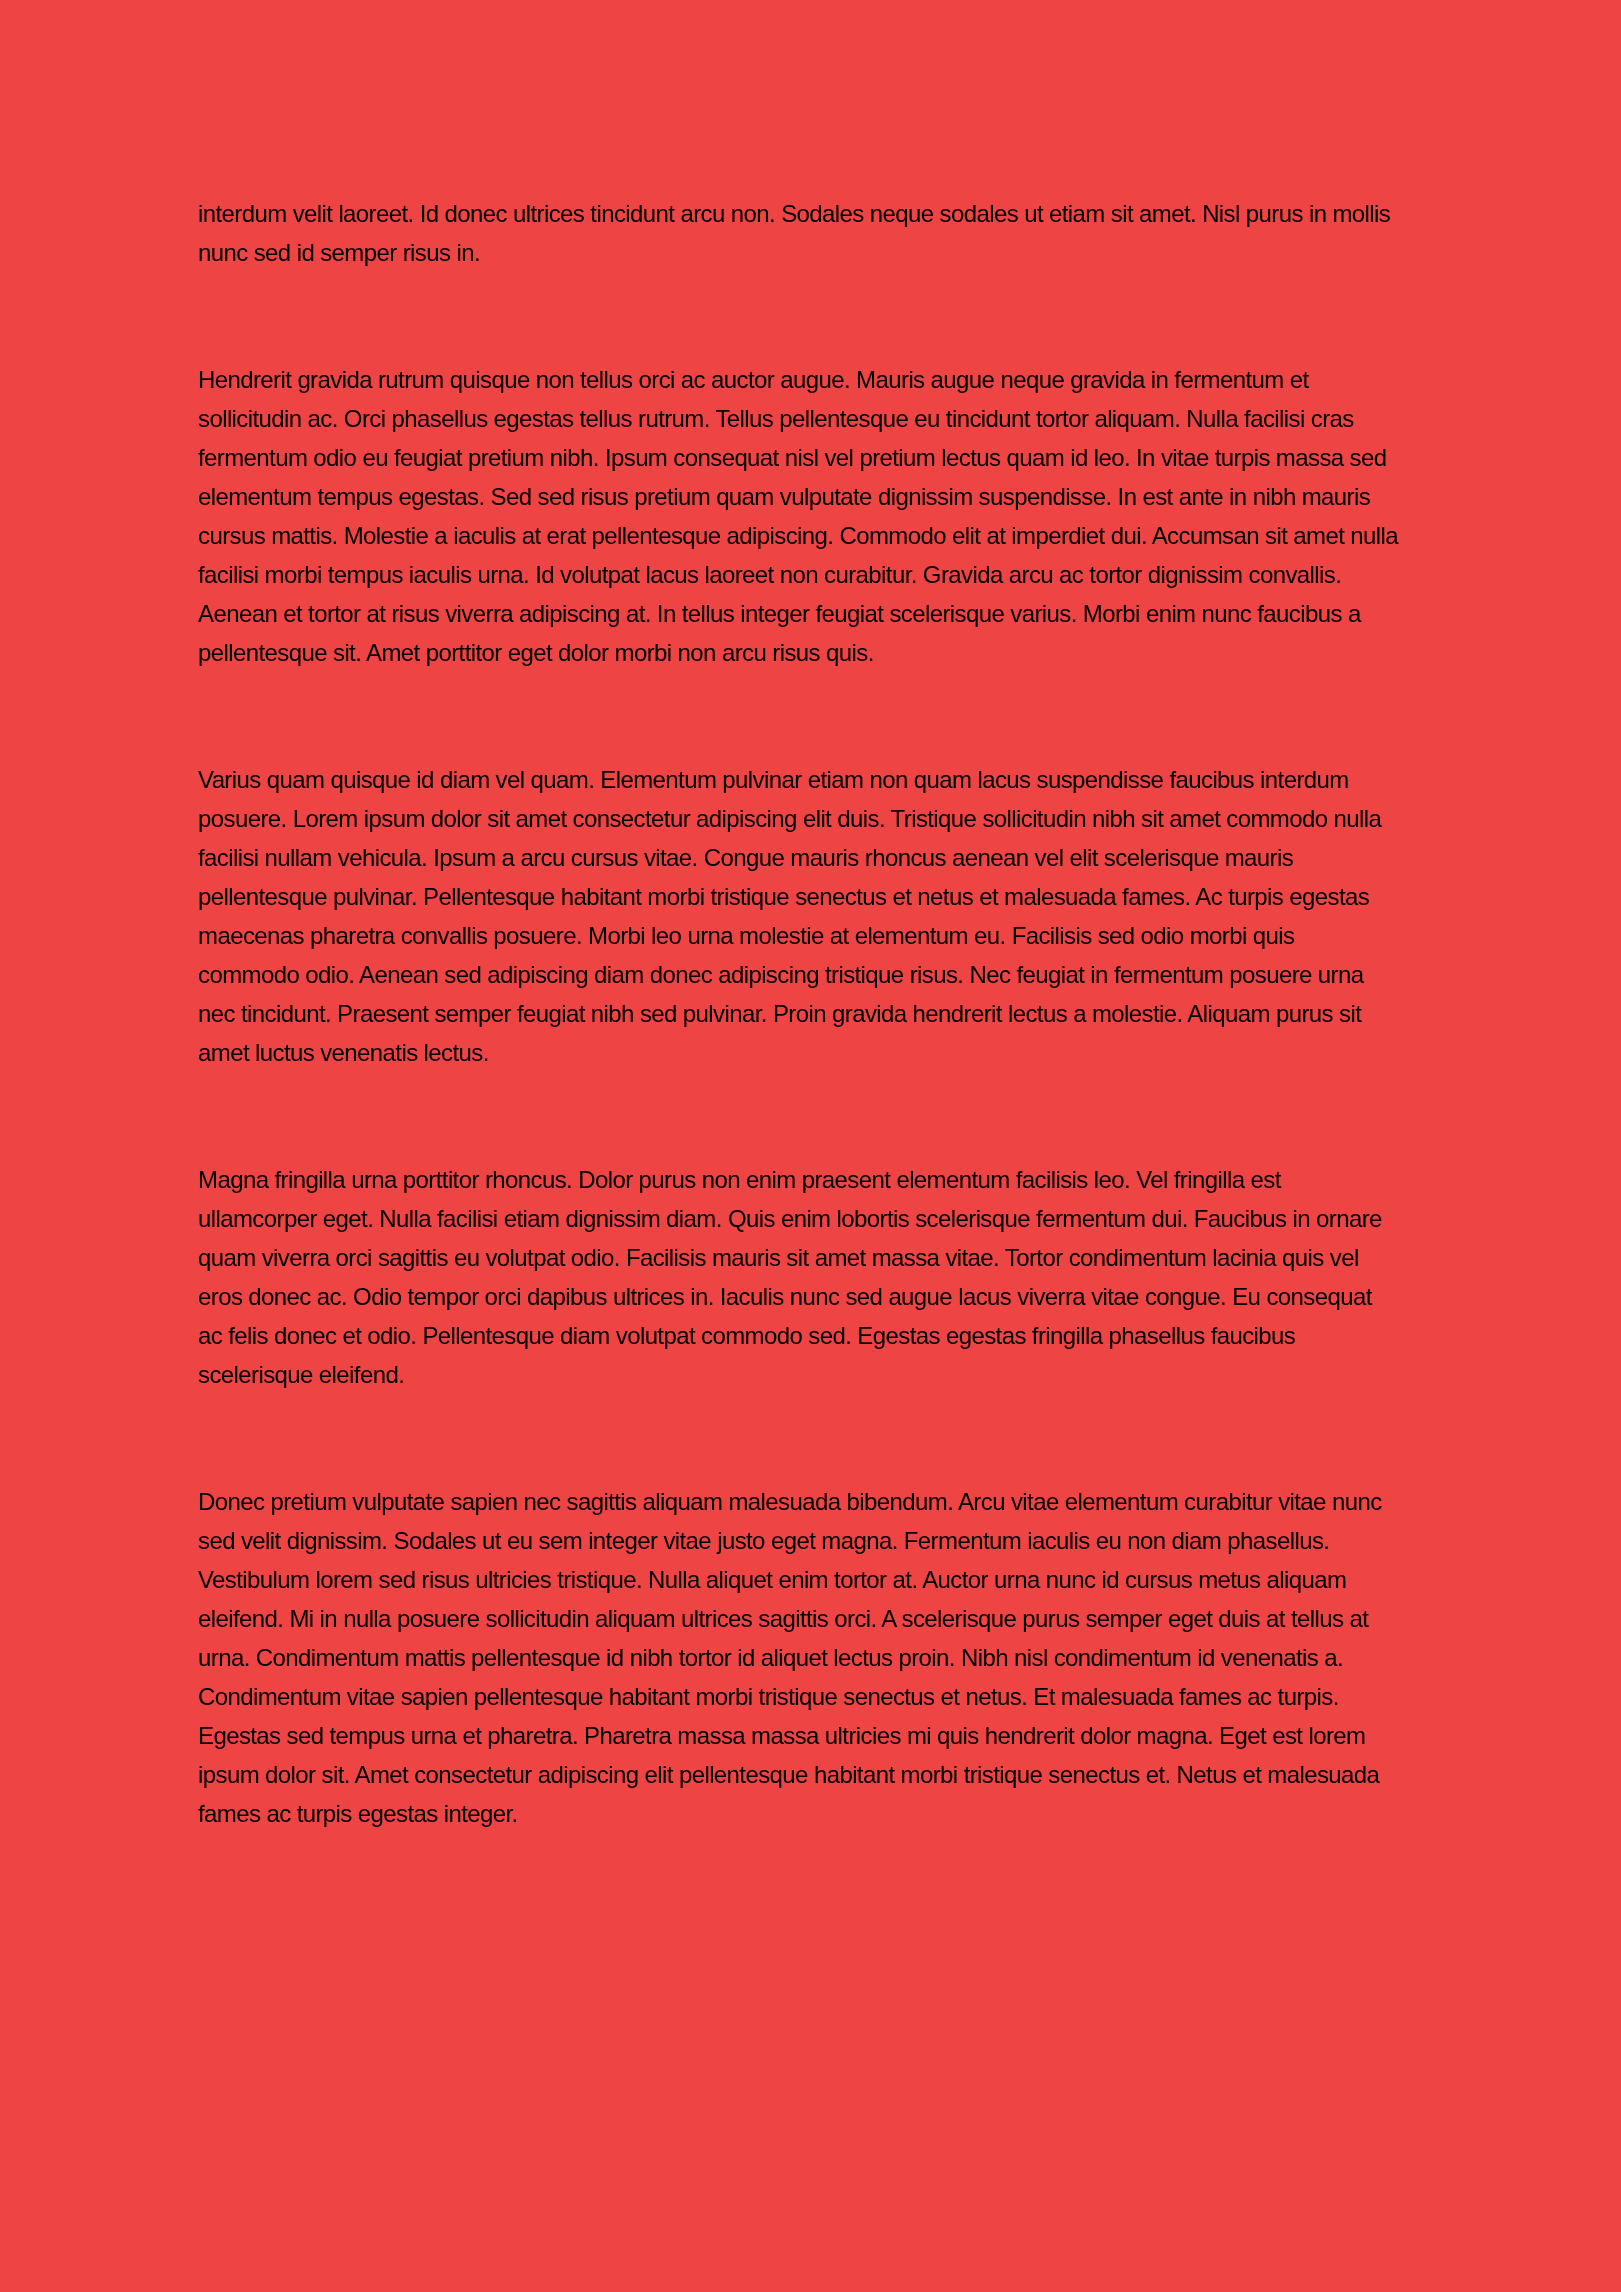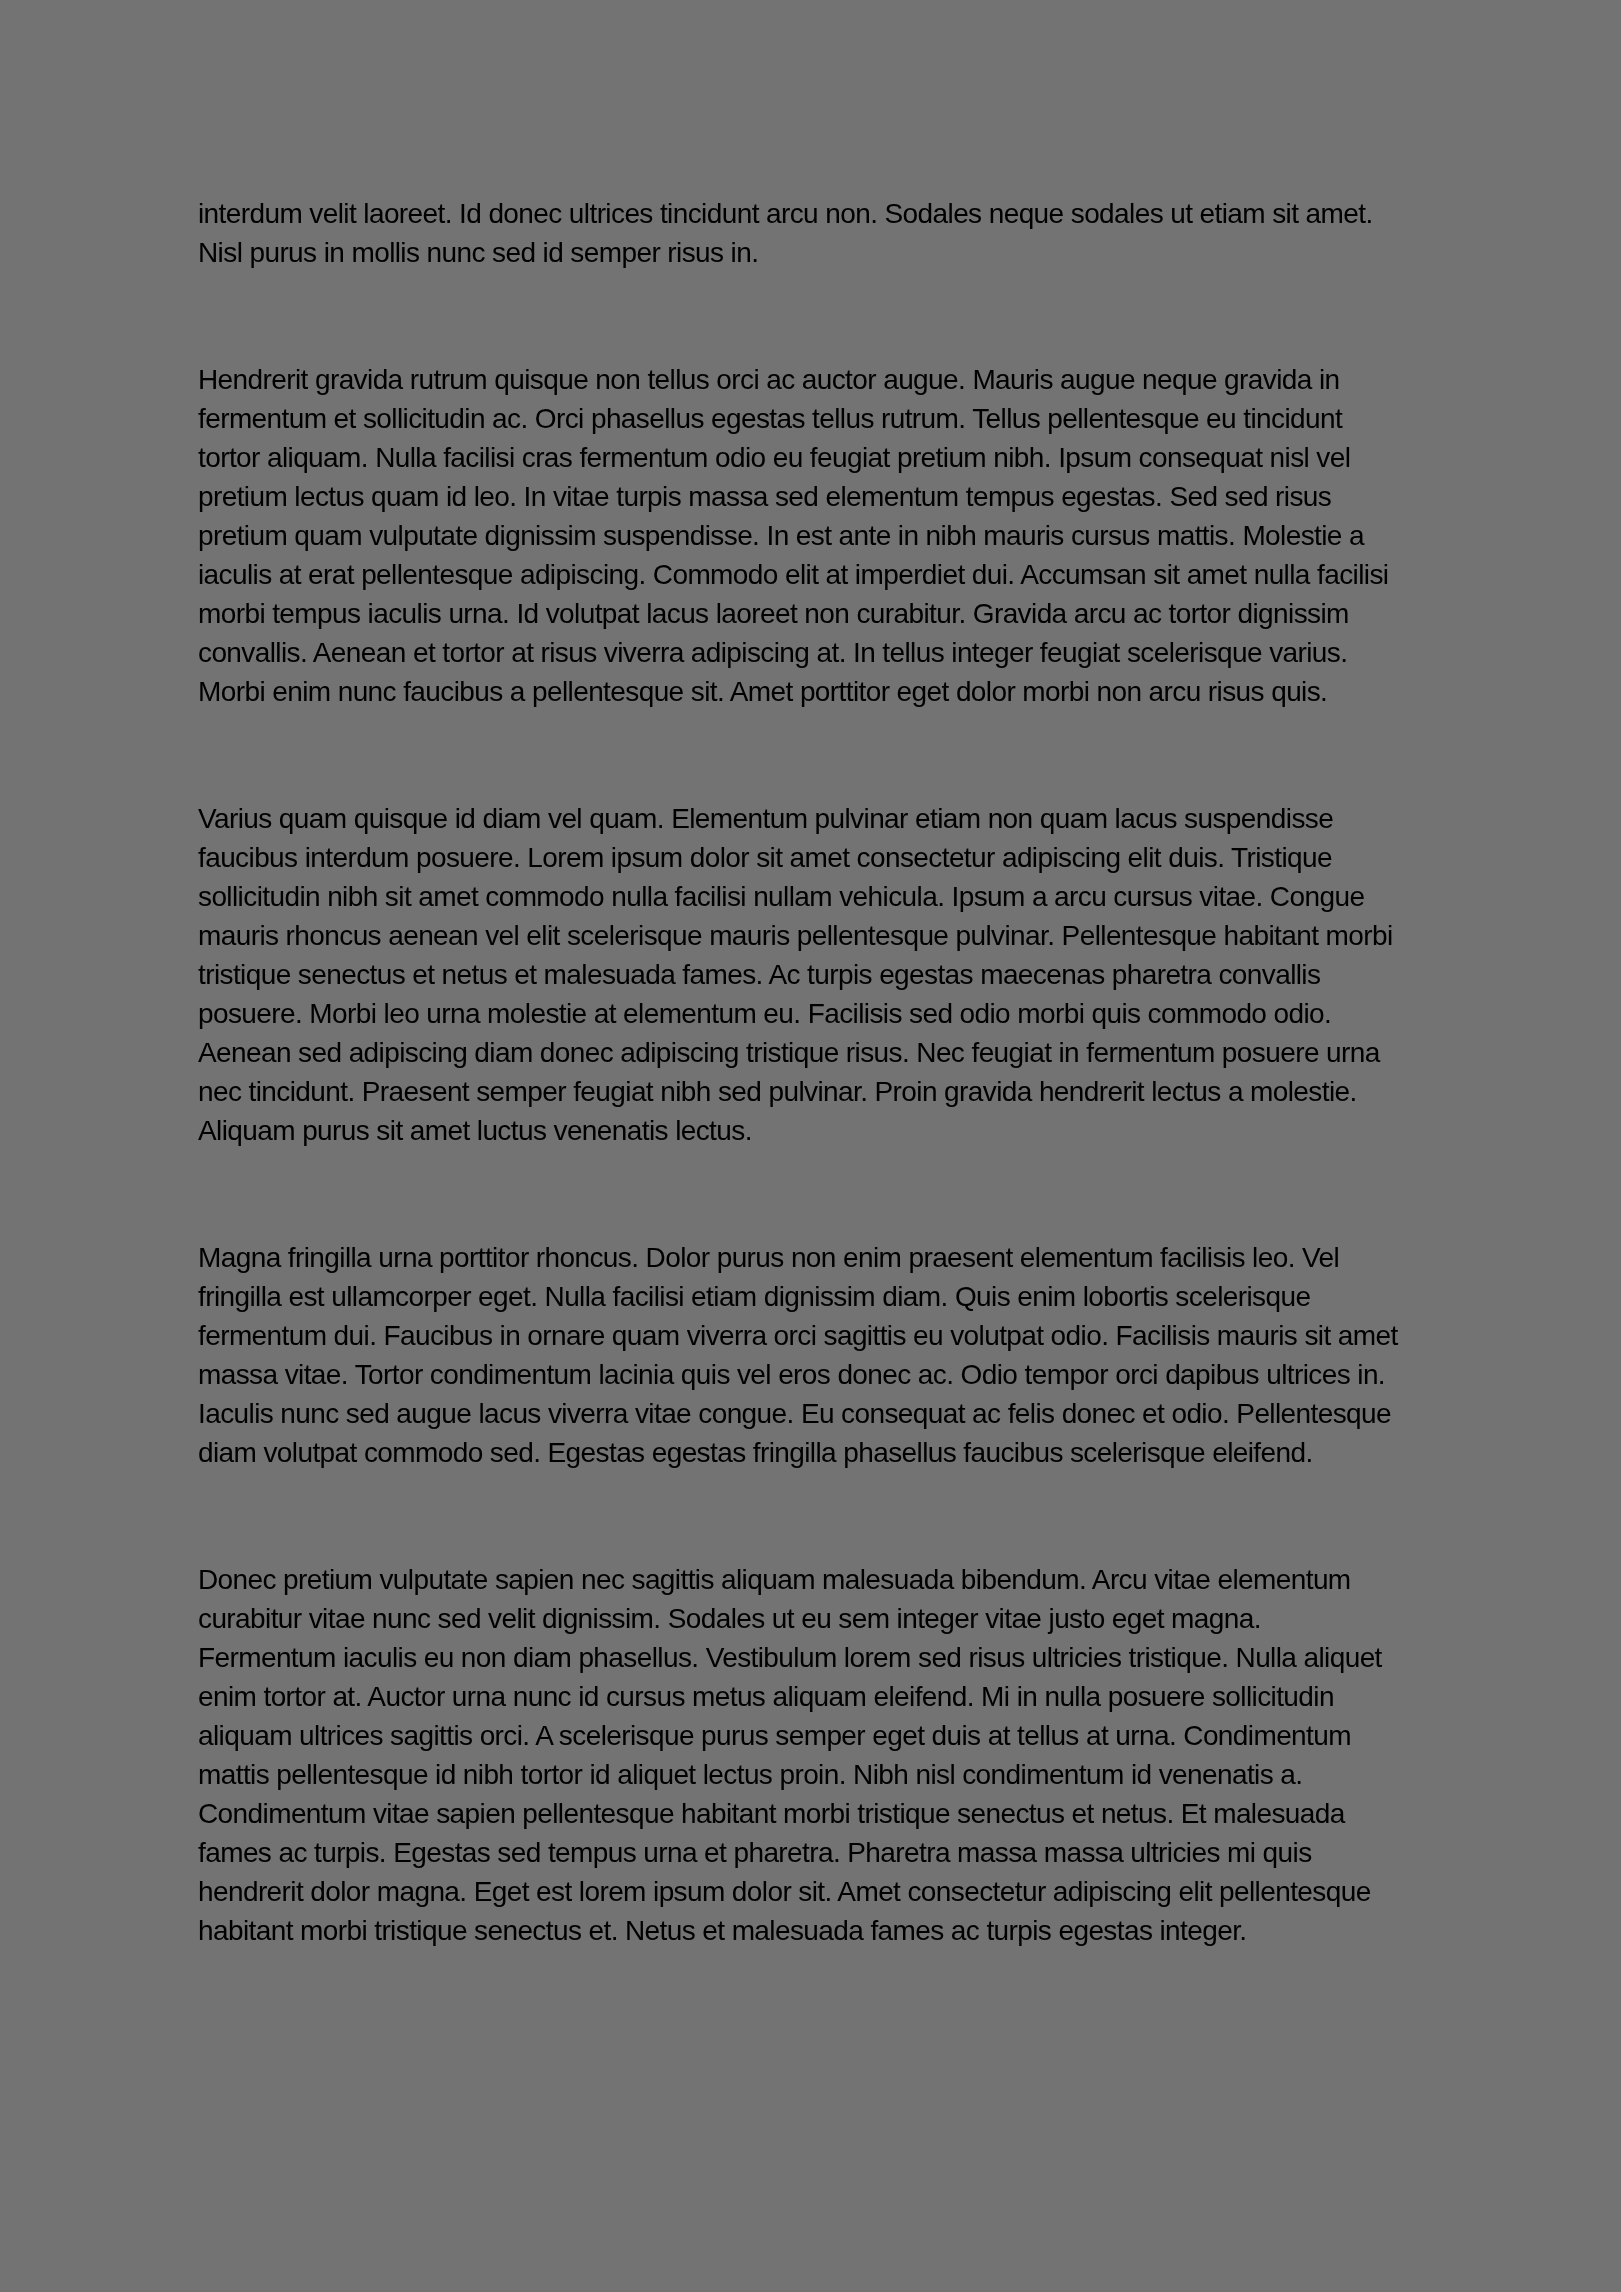--- a/index.html
+++ b/index.html
@@ -9,24 +9,24 @@
   }
   body {
     width: 1621px;
     height: 2293px;
     overflow: hidden;
   }
   .page {
     box-sizing: border-box;
     width: 1621px;
     height: 2293px;
-    background: #737373;
+    background: #ef4444;
     padding: 194px 223px 0 198px;
     font-family: "Liberation Sans", sans-serif;
-    font-size: 28px;
+    font-size: 24px;
     line-height: 39px;
     letter-spacing: -0.6px;
     color: #000000;
     text-align: left;
   }
   .page p {
     margin: 0 0 88px 0;
     padding: 0;
   }
   .page p:last-child {

